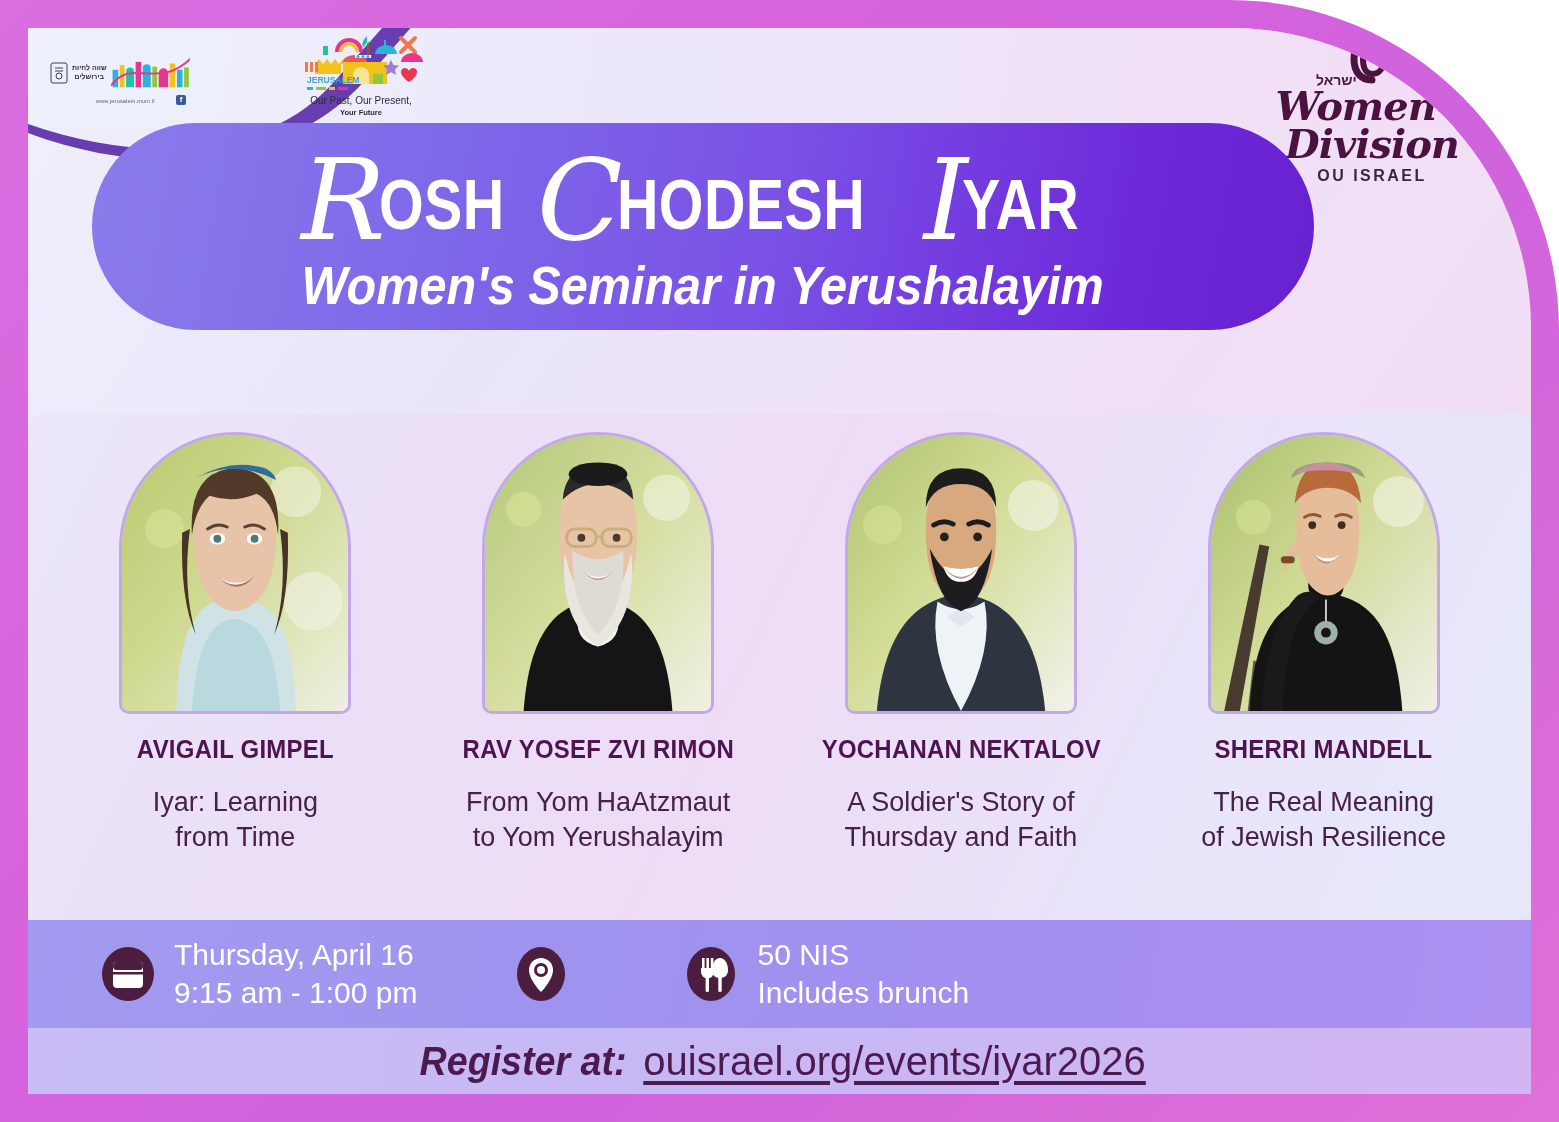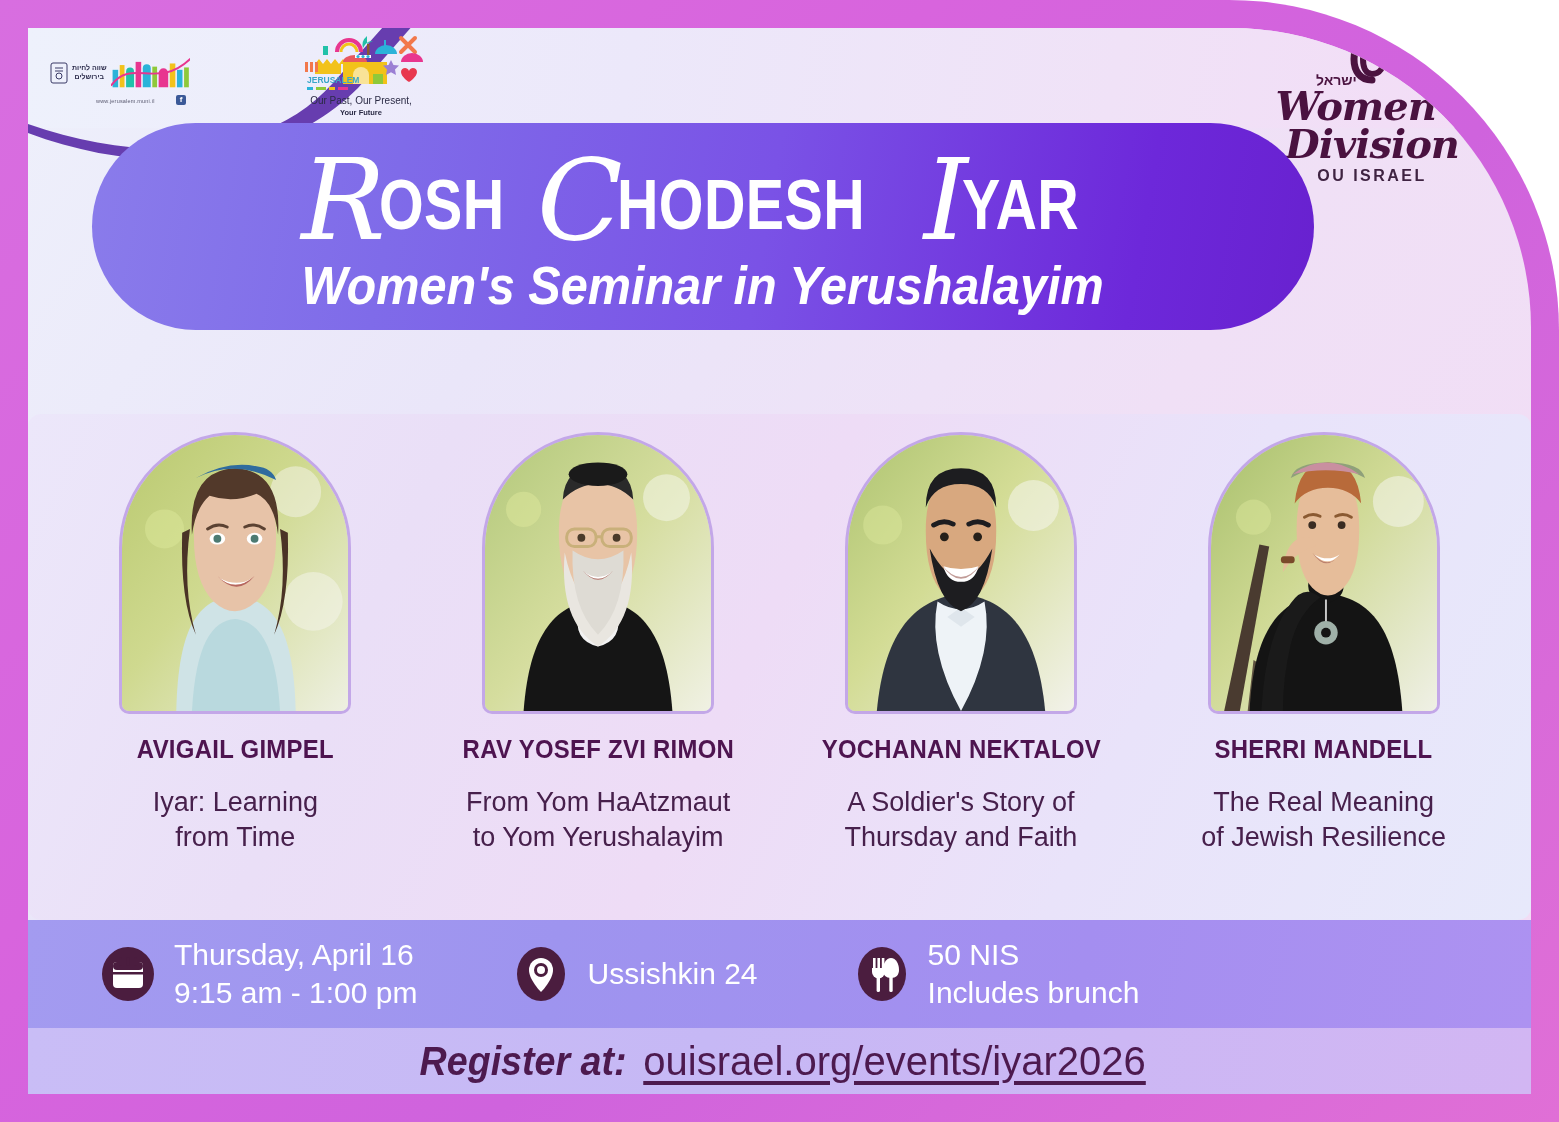--- a/index.html
+++ b/index.html
@@ -447,21 +447,20 @@
       </div>
 
       <div class="info-item i2">
         <svg class="ic" viewBox="0 0 56 56">
           <ellipse cx="28" cy="28" rx="24" ry="27" fill="#4b1d3f"></ellipse>
           <path d="M28 12 a12 12 0 0 0 -12 12 c0 10 12 22 12 22 s12 -12 12 -22 a12 12 0 0 0 -12 -12 Z" fill="#ffffff"></path>
           <circle cx="28" cy="24" r="7" fill="#4b1d3f"></circle>
           <circle cx="28" cy="24" r="4" fill="#ffffff"></circle>
         </svg>
         <div class="info-lines">
-          <div class="info-l2">Ussishkin 24</div>
         </div>
       </div>
 
       <div class="info-item i3">
         <svg class="ic" viewBox="0 0 56 56">
           <ellipse cx="28" cy="28" rx="24" ry="27" fill="#4b1d3f"></ellipse>
           <rect x="19" y="12" width="2.6" height="11" fill="#ffffff"></rect>
           <rect x="23.4" y="12" width="2.6" height="11" fill="#ffffff"></rect>
           <rect x="27.8" y="12" width="2.6" height="11" fill="#ffffff"></rect>
           <path d="M18 22 h13 v4 a6.5 6.5 0 0 1 -13 0 Z" fill="#ffffff"></path>

